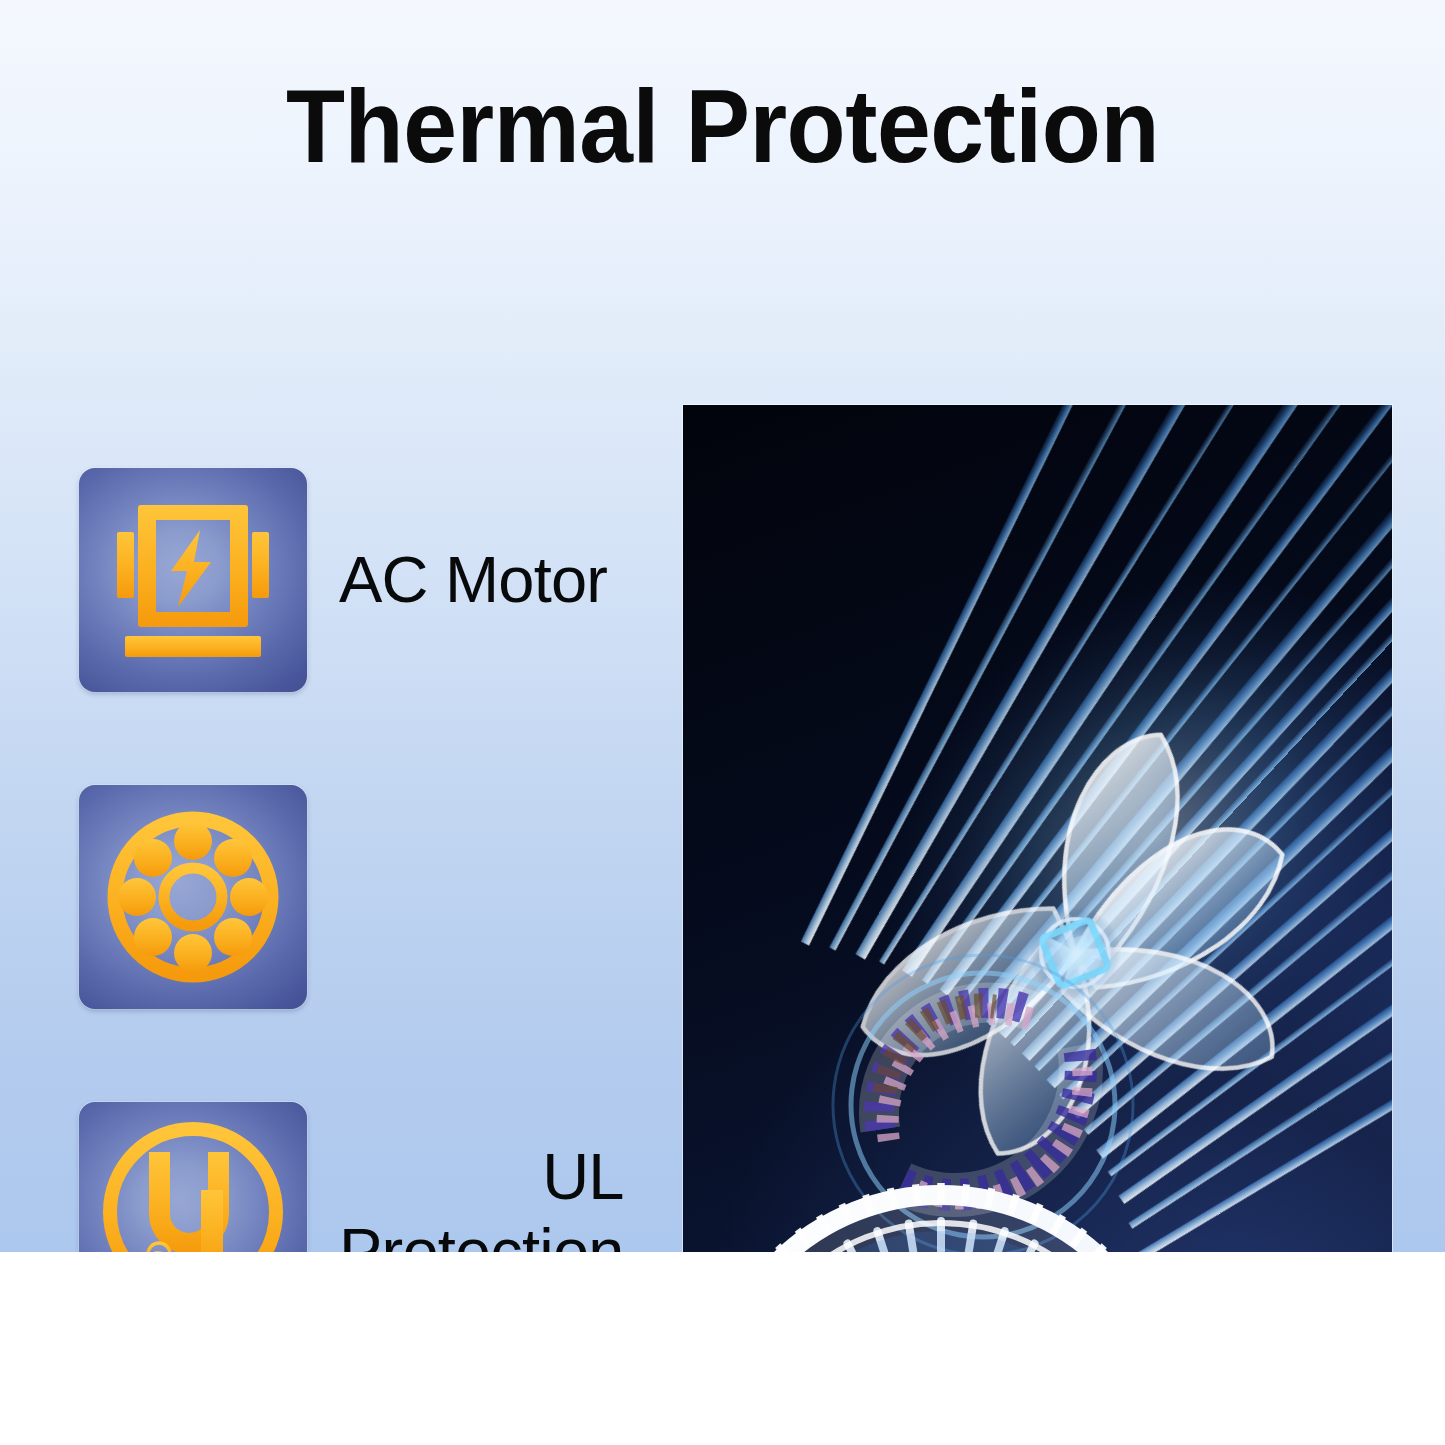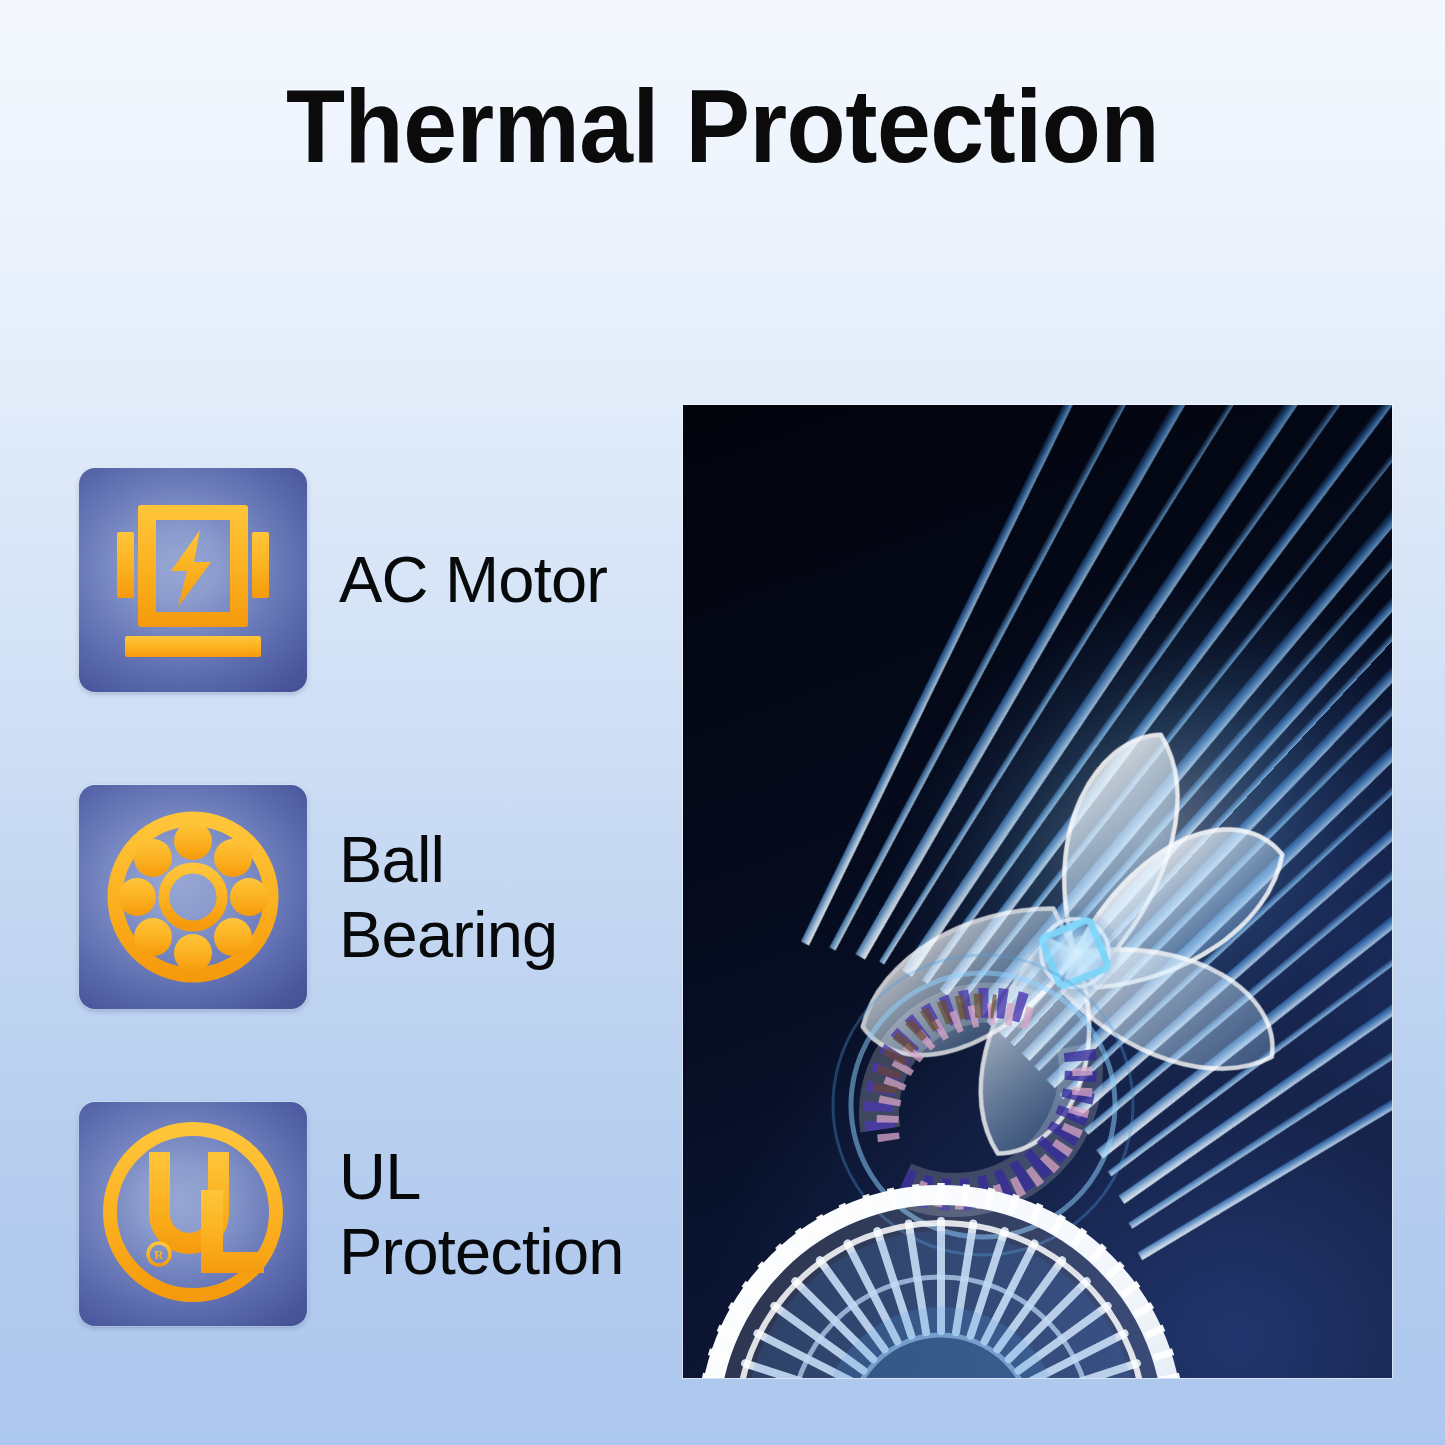--- a/index.html
+++ b/index.html
@@ -11,21 +11,21 @@
     width: 1445px;
     height: 1445px;
     overflow: hidden;
     font-family: "Liberation Sans", sans-serif;
     background: #ffffff;
   }
 
   #page {
     position: relative;
     width: 1445px;
-    height: 1445px;
+    height: 1252px;
     background: linear-gradient(to bottom,
         #f4f8fe 0%,
         #eef4fd 12%,
         #e3edfa 26%,
         #d6e4f7 42%,
         #c8daf3 58%,
         #bcd2f0 72%,
         #b3cbee 85%,
         #adc8ee 100%);
     overflow: hidden;
@@ -48,20 +48,21 @@
     transform-origin: 50% 50%;
     white-space: nowrap;
   }
 
   
   #features {
     position: absolute;
     left: 79px;
     top: 468px;
     width: 580px;
+    text-align: right;
   }
   .feature {
     position: relative;
     display: flex;
     align-items: center;
     height: 224px;
     margin-bottom: 93px;
   }
   .feature:last-child { margin-bottom: 0; }
 
@@ -187,22 +188,20 @@
             <circle cx="154" cy="73" r="19"></circle>
             <circle cx="170" cy="112" r="19"></circle>
             <circle cx="154" cy="152" r="19"></circle>
             <circle cx="114" cy="168" r="19"></circle>
             <circle cx="74" cy="152" r="19"></circle>
             <circle cx="58" cy="112" r="19"></circle>
             <circle cx="74" cy="73" r="19"></circle>
           </g>
         </svg>
       </div>
-      <div class="feature-label">Ball
-Bearing</div>
     </div>
 
     <div class="feature">
       <div class="tile">
         <svg viewBox="0 0 228 224">
           <defs>
             <linearGradient id="amb3" x1="0" y1="0" x2="0" y2="1">
               <stop offset="0%" stop-color="#ffc53a"></stop>
               <stop offset="55%" stop-color="#fbb01f"></stop>
               <stop offset="100%" stop-color="#f59a0c"></stop>

